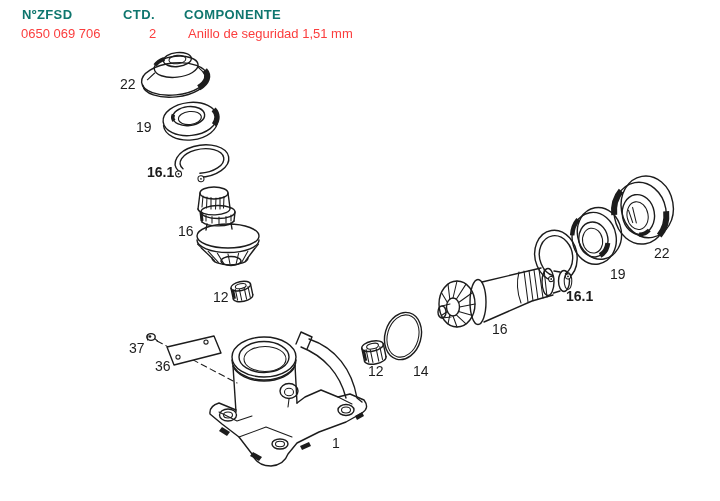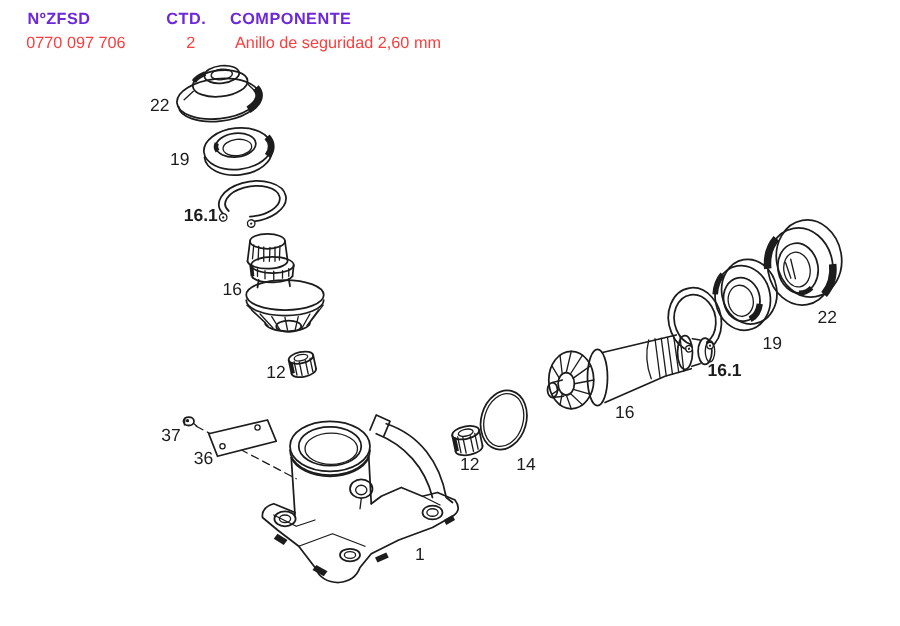--- a/index.html
+++ b/index.html
@@ -1,42 +1,42 @@
 <!DOCTYPE html>
 <html><head>
 <meta charset="utf-8">
 <style>
   *{margin:0;padding:0;box-sizing:border-box}
   html,body{background:#ffffff}
   .screen{position:relative;width:720px;height:501px;background:#ffffff;overflow:hidden;
           font-family:"Liberation Sans",sans-serif}
-  .hdr{position:absolute;font-size:13px;font-weight:bold;color:#6d28d9;letter-spacing:.4px;white-space:pre}
+  .hdr{position:absolute;font-size:13px;font-weight:bold;color:#0f766e;letter-spacing:.4px;white-space:pre}
   .val{position:absolute;font-size:13px;color:#fb3d3d;white-space:pre}
   .diagram-svg{position:absolute;left:0;top:0}
   .diagram-svg text{font-family:"Liberation Sans",sans-serif;font-size:14px;fill:#1c1c1c}
   .diagram-svg text.hl{font-weight:bold}
   .ln{stroke:#1c1c1c;fill:none;stroke-width:1.4;stroke-linecap:round;stroke-linejoin:round}
   .thin{stroke-width:1.05}
   .wfill{fill:#ffffff}
   .dark{stroke:#1c1c1c;fill:none;stroke-linecap:butt}
   .blk{fill:#1c1c1c;stroke:none}
 </style>
 </head>
 <body>
 
 <div class="screen">
 
   <div>
     <span class="hdr" style="left:22px;top:7px">NºZFSD</span>
-    <span class="hdr" style="left:133px;top:7px">CTD.</span>
+    <span class="hdr" style="left:123px;top:7px">CTD.</span>
     <span class="hdr" style="left:184px;top:7px">COMPONENTE</span>
 
-    <span class="val" style="left:21px;top:26px">0770 097 706</span>
+    <span class="val" style="left:21px;top:26px">0650 069 706</span>
     <span class="val" style="left:149px;top:26px">2</span>
-    <span class="val" style="left:188px;top:26px">Anillo de seguridad 2,60 mm</span>
+    <span class="val" style="left:188px;top:26px">Anillo de seguridad 1,51 mm</span>
   </div>
 
   <svg class="diagram-svg" width="720" height="501" viewBox="0 0 720 501">
 
     <g transform="rotate(-6 174 75)">
       <ellipse class="ln" cx="174" cy="79" rx="33" ry="16"></ellipse>
       <path class="ln" d="M142,82 A32,15 0 0 0 206,82"></path>
       <path class="ln thin" d="M155,71 L147,77 M199,70 L205,77"></path>
       <ellipse class="ln" cx="177" cy="67" rx="22" ry="10.5"></ellipse>
       <ellipse class="ln" cx="179" cy="60" rx="14" ry="7"></ellipse>

